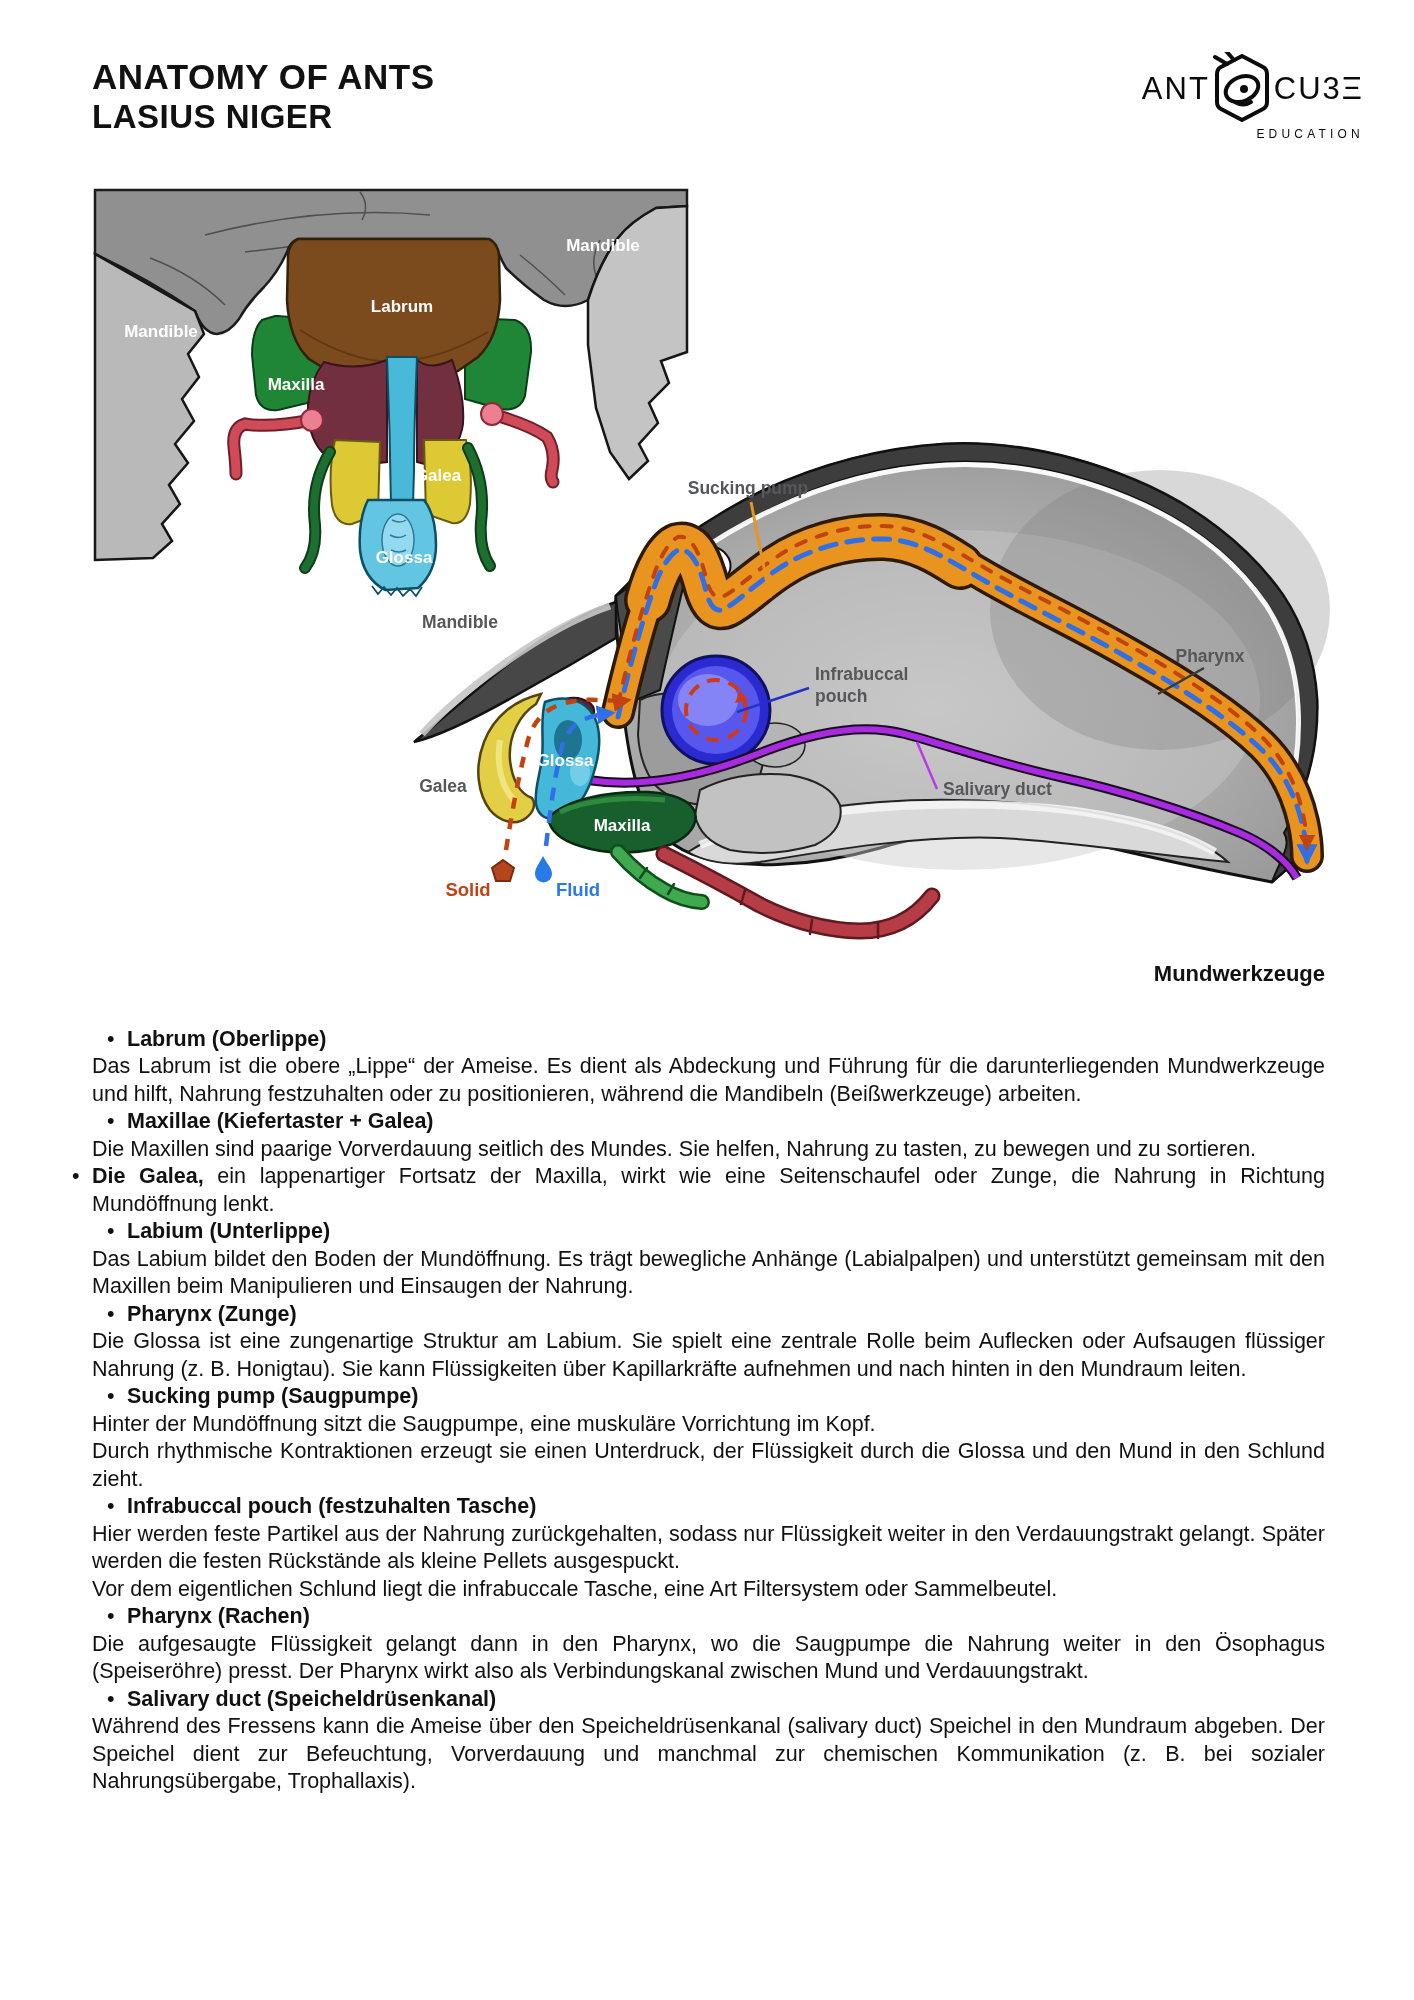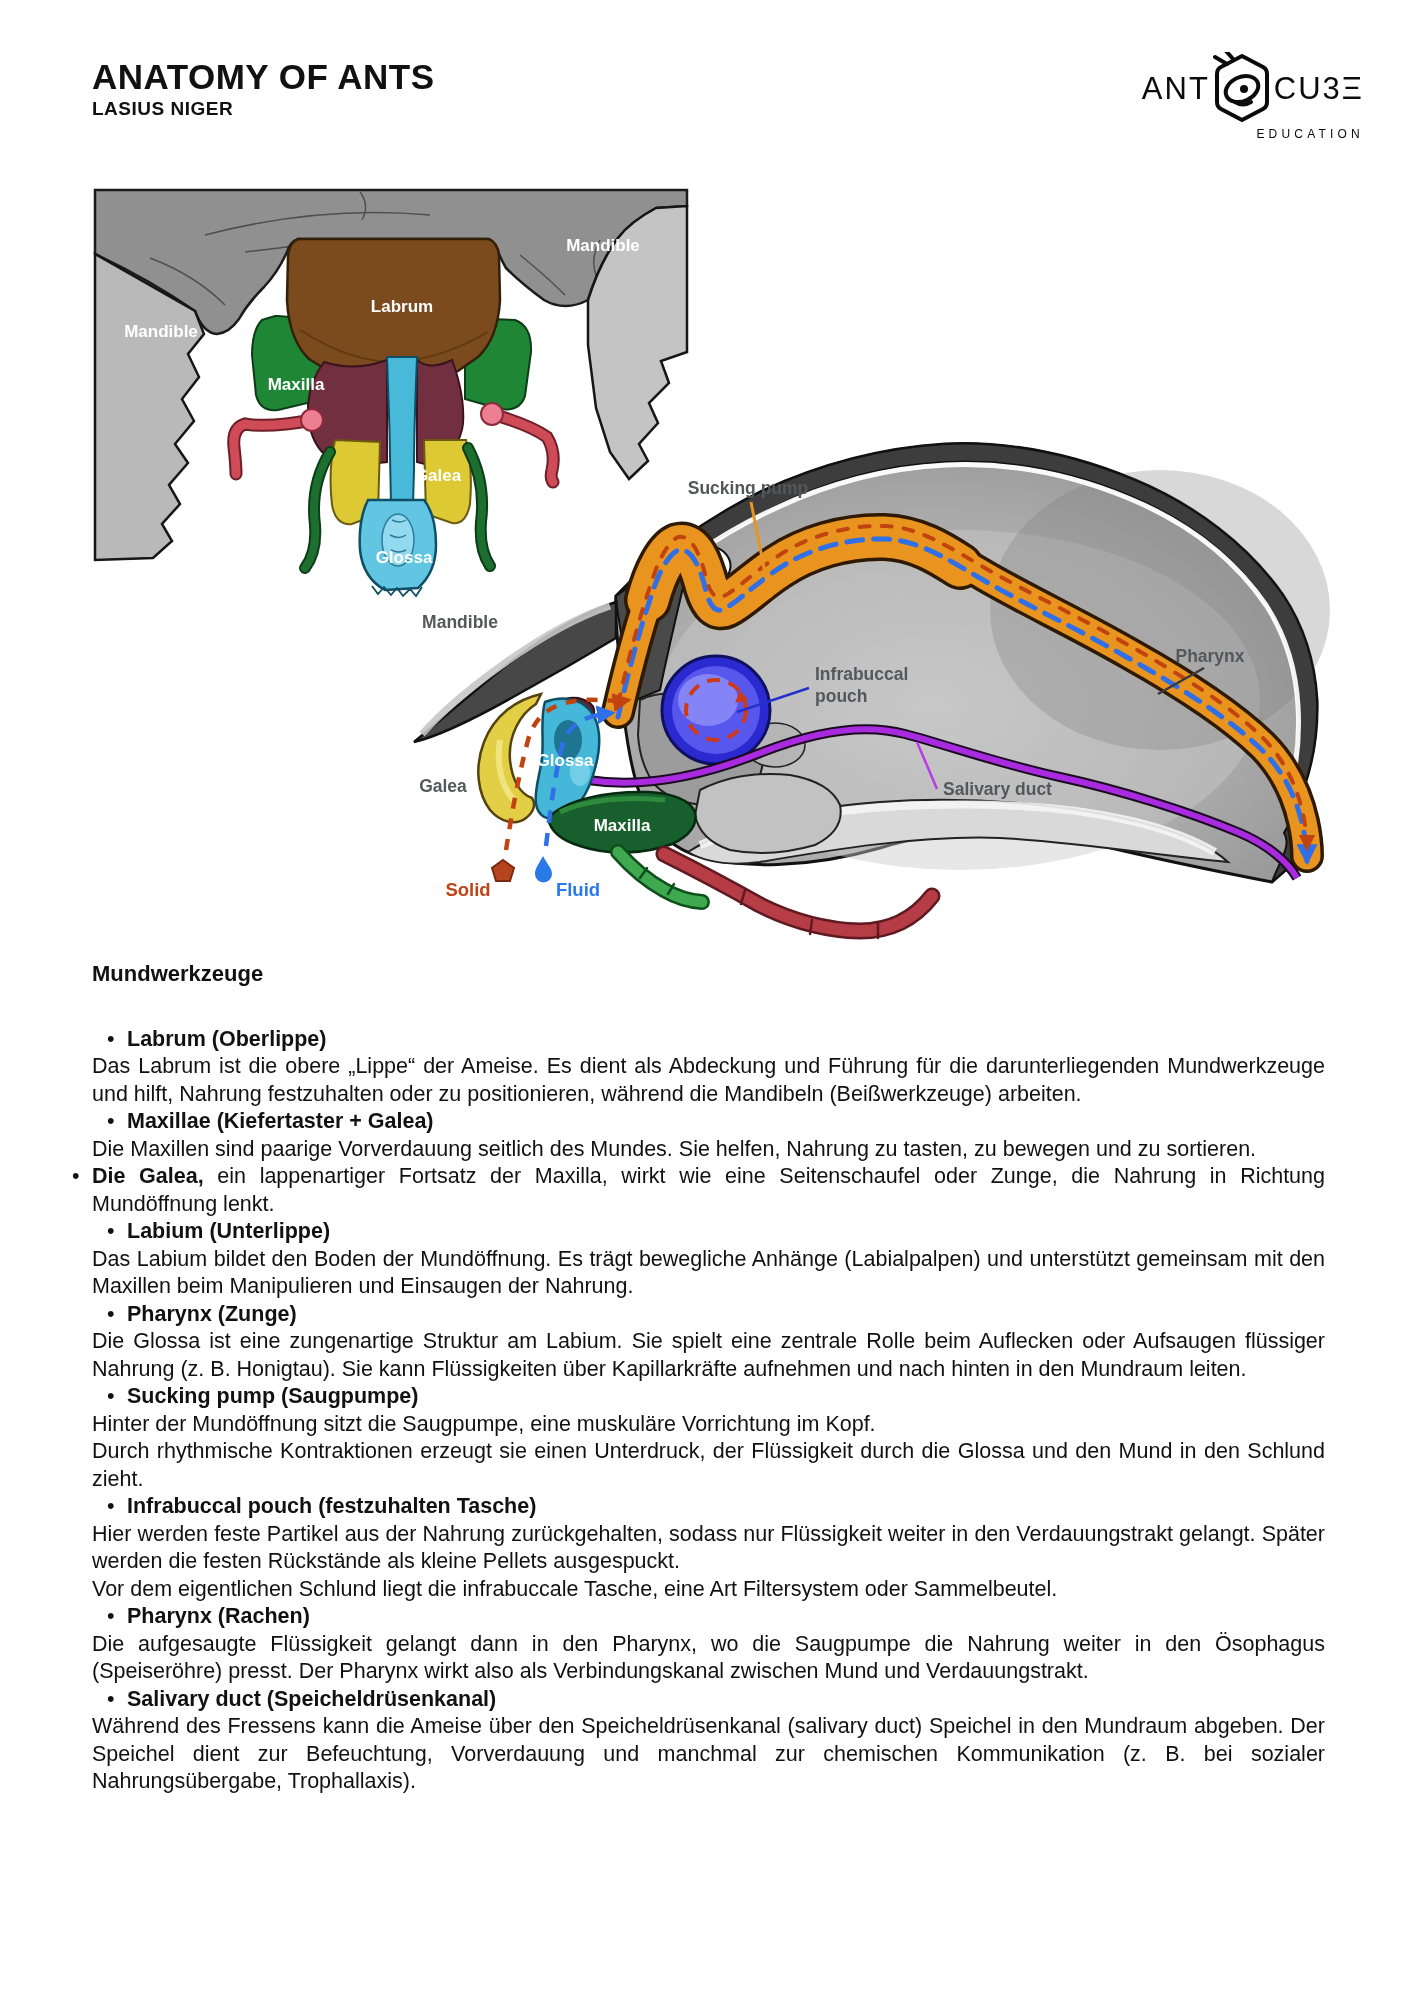--- a/index.html
+++ b/index.html
@@ -1,35 +1,35 @@
 <!DOCTYPE html>
 <html><head>
 <meta charset="utf-8">
 <style>
   html,body{margin:0;padding:0;background:#777;}
   .page{position:relative;width:1414px;height:2000px;background:#ffffff;margin:0 auto;
         font-family:"Liberation Sans",sans-serif;color:#111;overflow:hidden;padding-left:32px;}
   
   .titles{position:absolute;left:92px;top:58px;}
   .titles h1{margin:0;font-size:35px;font-weight:800;letter-spacing:.5px;line-height:1.1;}
-  .titles h2{margin:2px 0 0 0;font-size:19px;font-weight:800;letter-spacing:.5px;line-height:1.1;}
+  .titles h2{margin:2px 0 0 0;font-size:33px;font-weight:800;letter-spacing:.5px;line-height:1.1;}
   
   .logo{position:absolute;top:52px;right:82px;display:flex;flex-direction:column;align-items:flex-end;}
   .logo-row{display:flex;align-items:center;gap:3px;}
   .logo-word{font-size:31px;font-weight:300;letter-spacing:2px;color:#0b0b0b;line-height:1;}
   .tagline{font-size:12px;font-weight:500;letter-spacing:4.2px;color:#0b0b0b;margin-top:3px;}
   
   .figure{position:absolute;left:0;top:150px;width:1414px;height:820px;}
   .figure svg{display:block;}
   .flabel{font-family:"Liberation Sans",sans-serif;font-size:17px;font-weight:600;}
   .flabel.white{fill:#ffffff;}
   .flabel.gray{fill:#56575a;font-size:17.5px;}
   
   .content{position:absolute;left:92px;top:960px;width:1233px;font-size:21.5px;line-height:27.5px;text-align:justify;}
-  .content h3{margin:0 0 38px 0;font-size:22px;font-weight:700;text-align:left;}
+  .content h3{margin:0 0 38px 0;font-size:22px;font-weight:700;text-align:right;}
   .content p{margin:0;}
   .hline{position:relative;padding-left:35px;text-align:left;}
   .hline .bullet{position:absolute;left:15px;top:0;}
   .inline-item{position:relative;margin-left:35px;}
   .inline-item .bullet{position:absolute;left:-20px;top:0;}
 </style>
 </head>
 <body>
 
 <div class="page">

